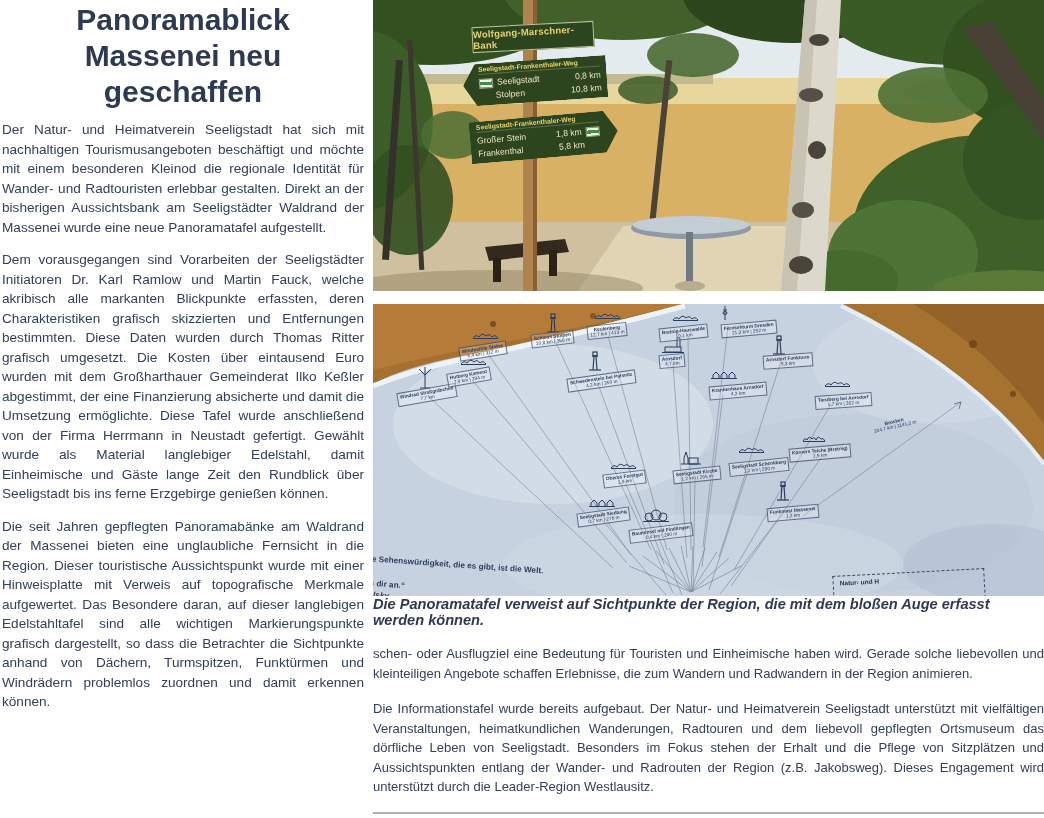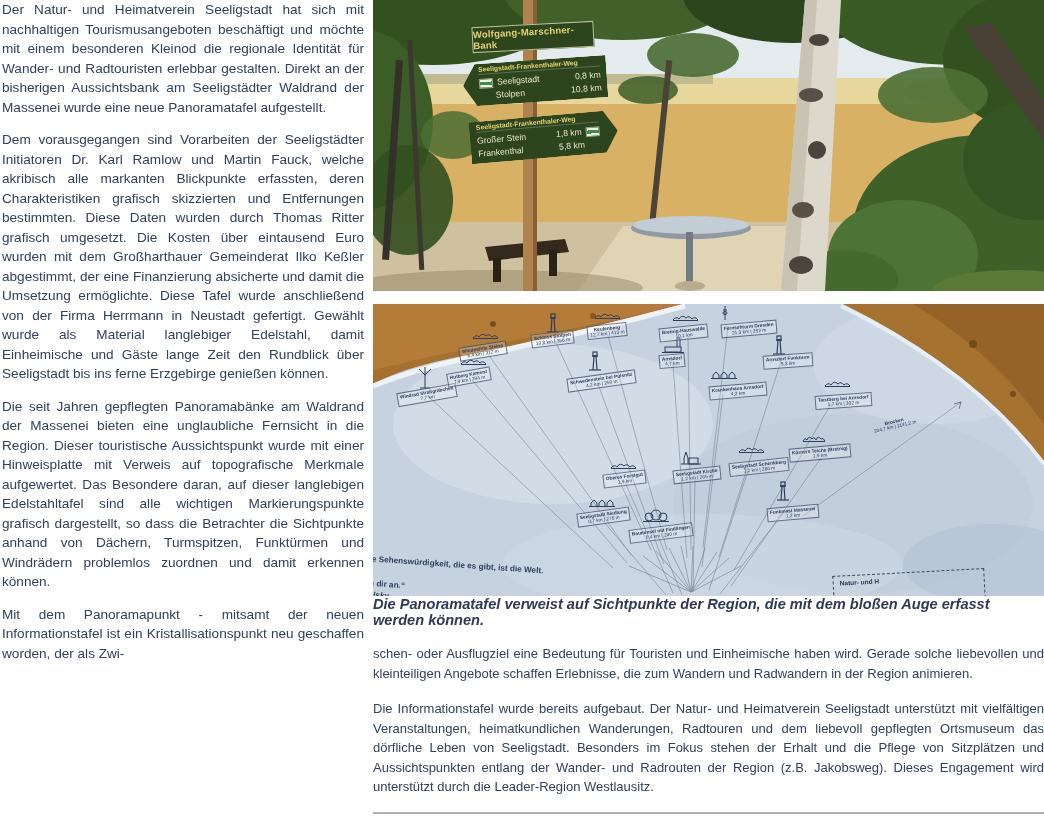--- a/index.html
+++ b/index.html
@@ -50,24 +50,27 @@
   .plaque{position:absolute;left:460px;top:268px;width:152px;height:30px;
           border:1px dashed #3a4a63;transform:rotate(-3deg);color:#27364f;
           font-size:6.5px;font-weight:bold;padding:3px 0 0 6px;box-sizing:border-box;}
 </style>
 </head>
 <body>
 
 <div class="page">
 
   <div class="left-col">
+    <div class="headline">
+      <div>Panoramablick</div>
+      <div>Massenei neu geschaffen</div>
+    </div>
     <p class="para">Der Natur- und Heimatverein Seeligstadt hat sich mit nachhaltigen Tourismusangeboten beschäftigt und möchte mit einem besonderen Kleinod die regionale Identität für Wander- und Radtouristen erlebbar gestalten. Direkt an der bisherigen Aussichtsbank am Seeligstädter Waldrand der Massenei wurde eine neue Panoramatafel aufgestellt.</p>
     <p class="para">Dem vorausgegangen sind Vorarbeiten der Seeligstädter Initiatoren Dr. Karl Ramlow und Martin Fauck, welche akribisch alle markanten Blickpunkte erfassten, deren Charakteristiken grafisch skizzierten und Entfernungen bestimmten. Diese Daten wurden durch Thomas Ritter grafisch umgesetzt. Die Kosten über eintausend Euro wurden mit dem Großharthauer Gemeinderat Ilko Keßler abgestimmt, der eine Finanzierung absicherte und damit die Umsetzung ermöglichte. Diese Tafel wurde anschließend von der Firma Herrmann in Neustadt gefertigt. Gewählt wurde als Material langlebiger Edelstahl, damit Einheimische und Gäste lange Zeit den Rundblick über Seeligstadt bis ins ferne Erzgebirge genießen können.</p>
     <p class="para">Die seit Jahren gepflegten Panoramabänke am Waldrand der Massenei bieten eine unglaubliche Fernsicht in die Region. Dieser touristische Aussichtspunkt wurde mit einer Hinweisplatte mit Verweis auf topografische Merkmale aufgewertet. Das Besondere daran, auf dieser langlebigen Edelstahltafel sind alle wichtigen Markierungspunkte grafisch dargestellt, so dass die Betrachter die Sichtpunkte anhand von Dächern, Turmspitzen, Funktürmen und Windrädern problemlos zuordnen und damit erkennen können.</p>
-    <p class="para">Mit dem Panoramapunkt - mitsamt der neuen Informationstafel ist ein Kristallisationspunkt neu geschaffen worden, der als Zwi-</p>
   </div>
 
   <div class="right-col">
 
     <div class="photo photo-top">
       <svg width="671" height="291" viewBox="0 0 671 291">
 
         <rect x="0" y="0" width="671" height="120" fill="#e3ebee"></rect>
         <rect x="0" y="78" width="671" height="160" fill="#d9b165"></rect>
         <rect x="0" y="78" width="671" height="26" fill="#e8d79d"></rect>

